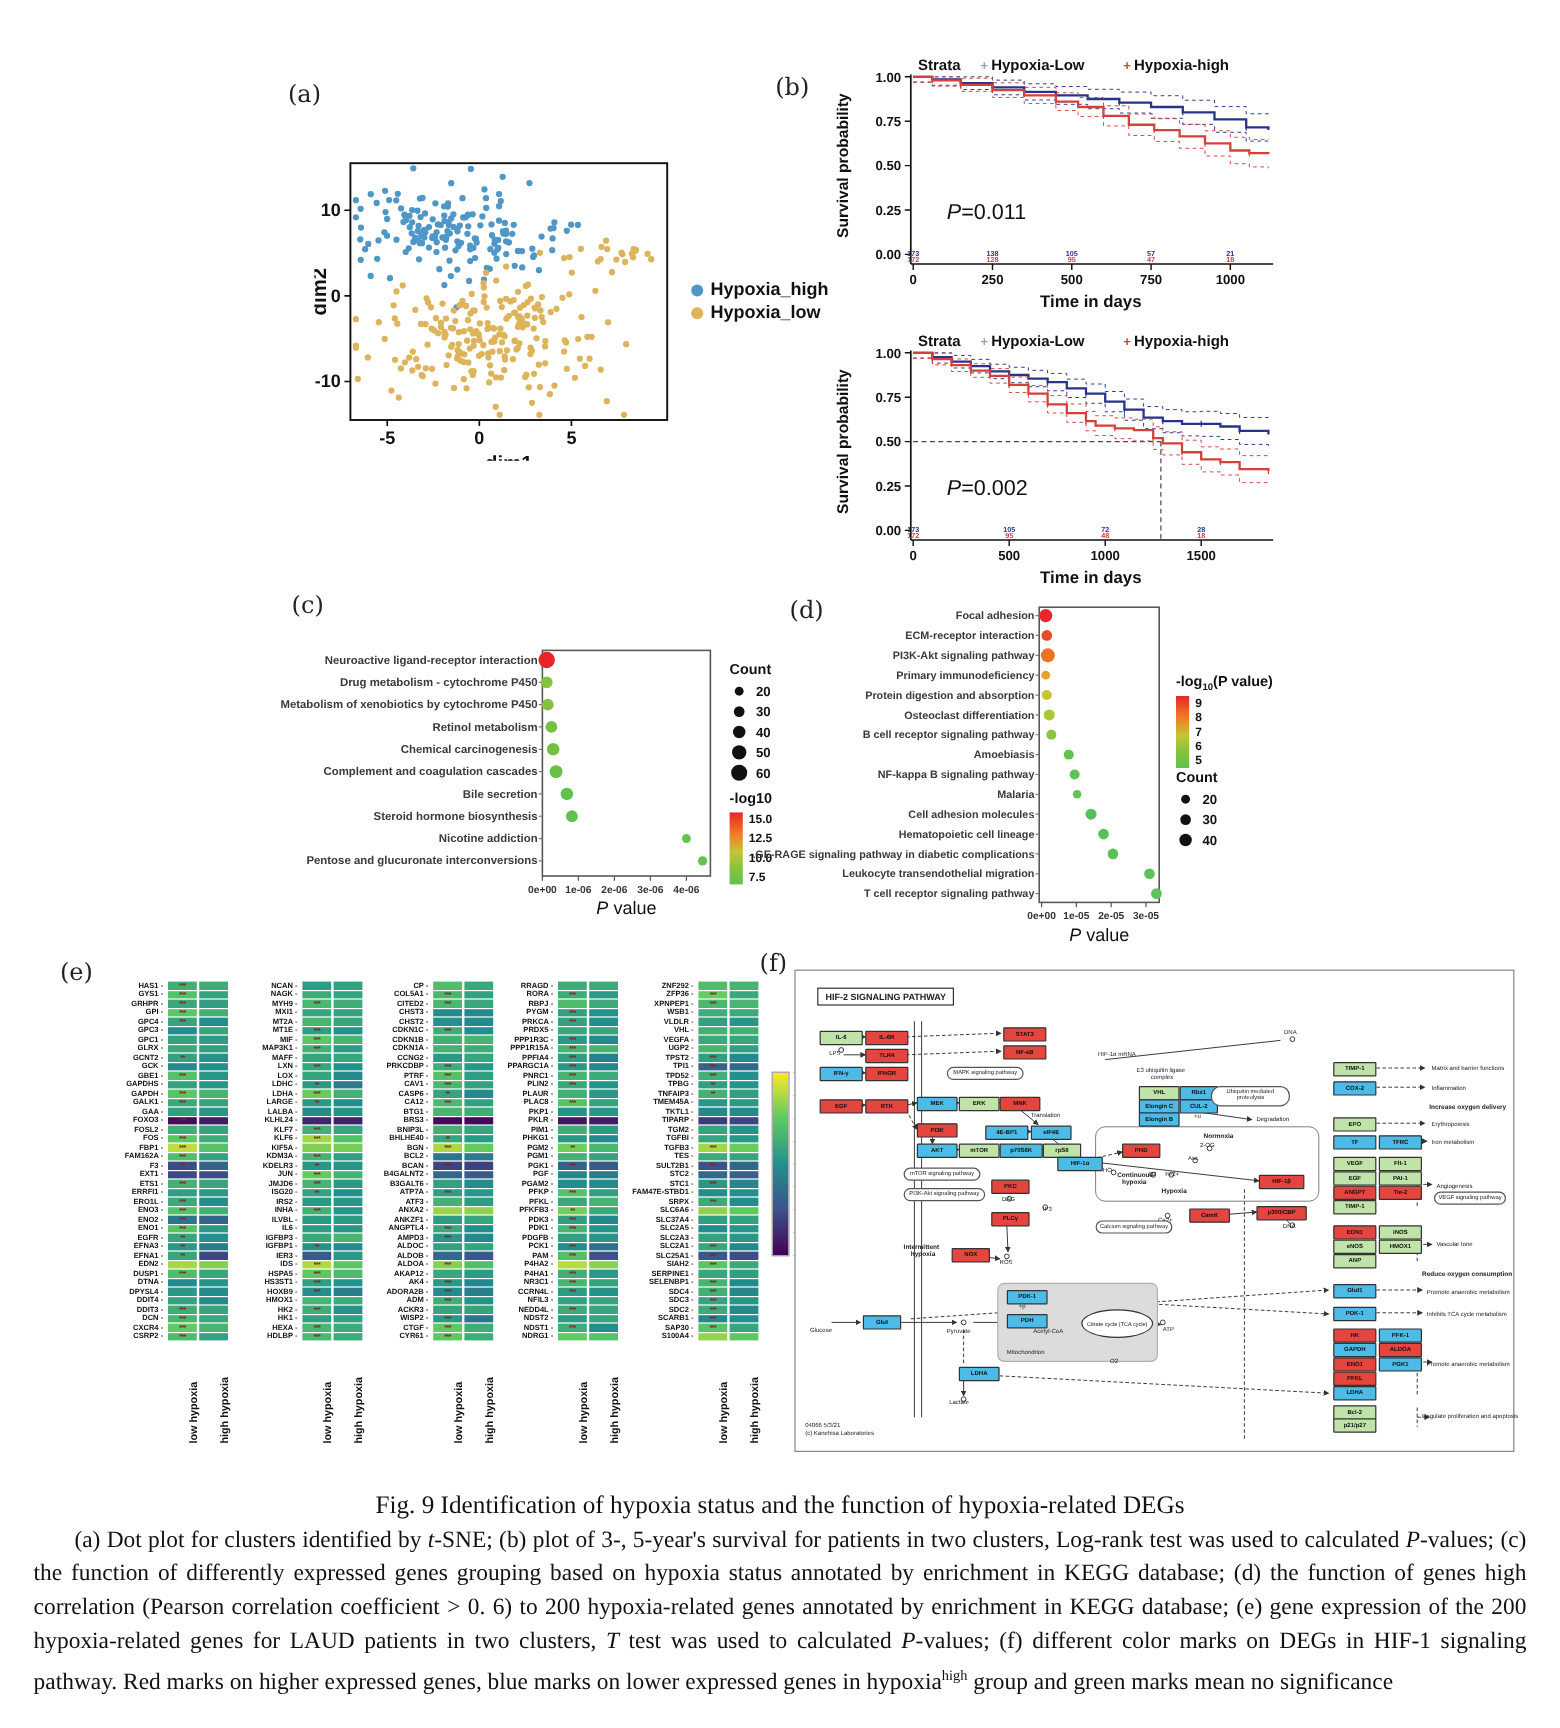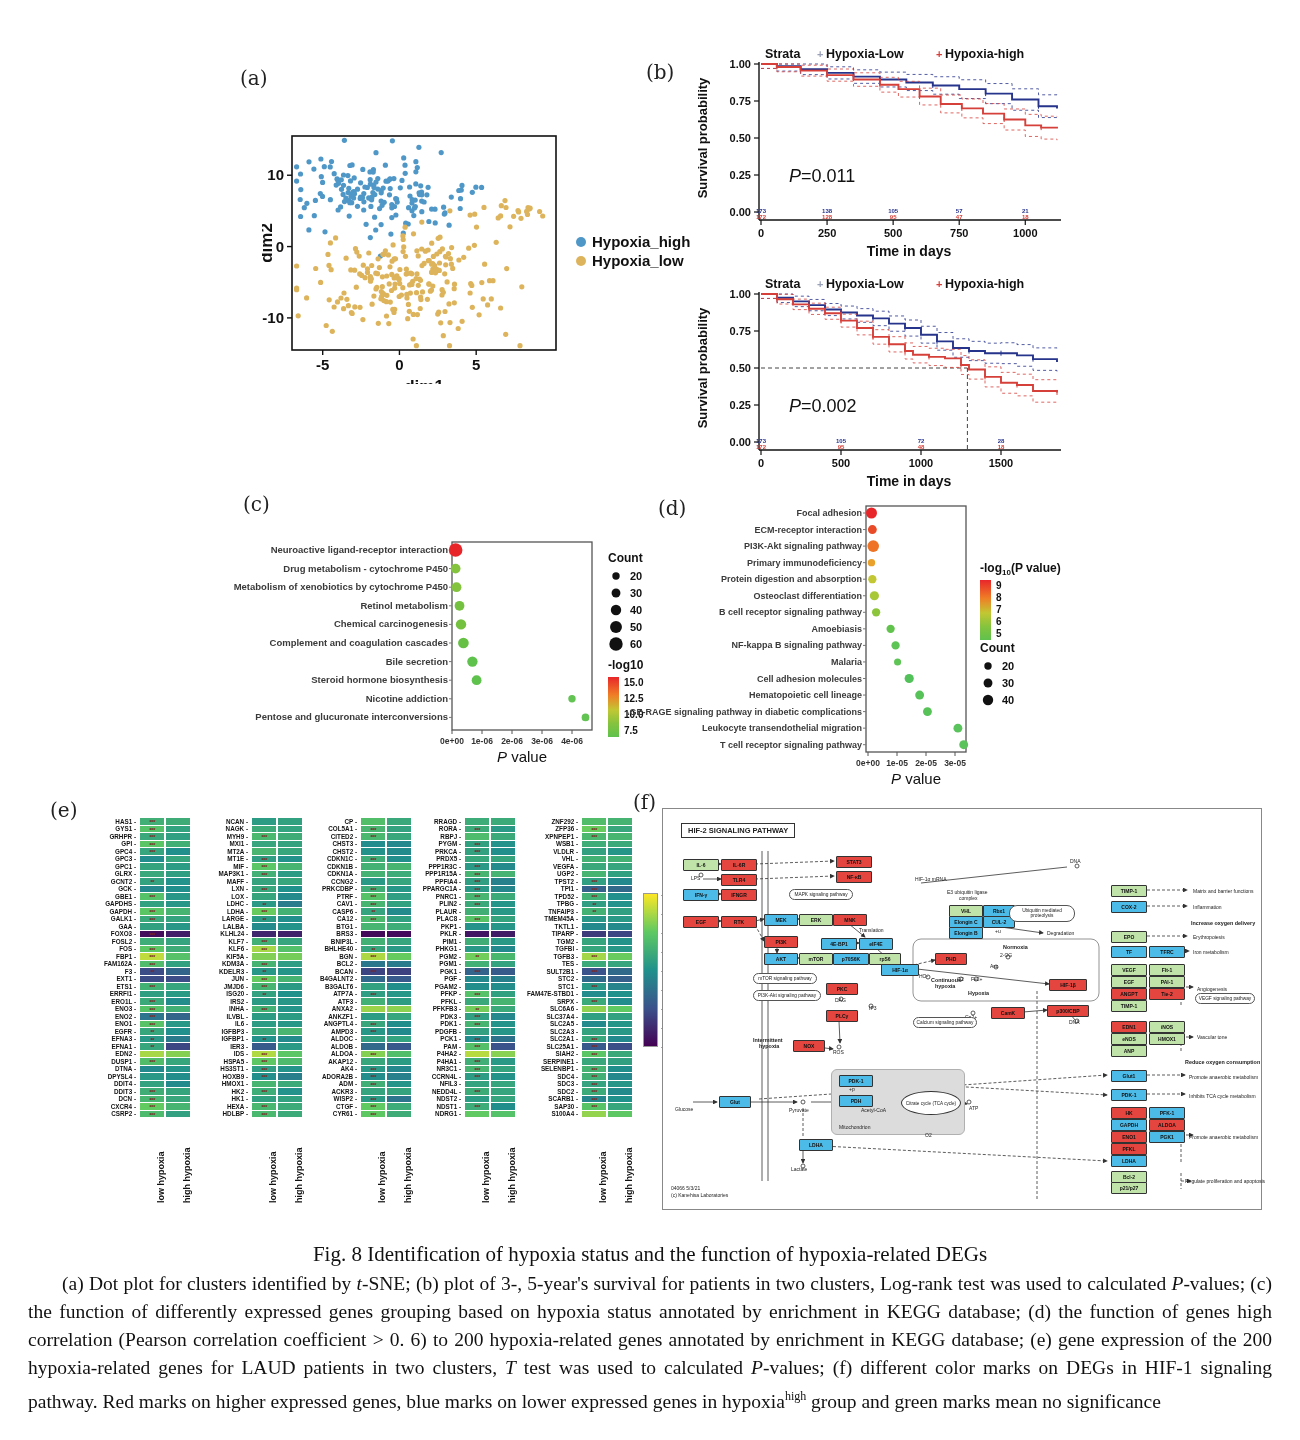--- a/index.html
+++ b/index.html
@@ -1699,14 +1699,14 @@
     <div class="pf-lab" style="left: 526px; top: 325px;">Promote anaerobic metabolism</div>
     <div class="pf-lab" style="left: 522px; top: 369px;">Regulate proliferation and apoptosis</div>
     <div class="pf-round" style="left: 126px; top: 80px; width: 58px;">MAPK signaling pathway</div>
     <div class="pf-round" style="left: 90px; top: 164px; width: 58px;">mTOR signaling pathway</div>
     <div class="pf-round" style="left: 90px; top: 181px; width: 62px;">PI3K-Akt signaling pathway</div>
     <div class="pf-round" style="left: 346px; top: 96px; width: 60px;">Ubiquitin mediated proteolysis</div>
     <div class="pf-round" style="left: 250px; top: 208px; width: 58px;">Calcium signaling pathway</div>
     <div class="pf-round" style="left: 532px; top: 184px; width: 54px;">VEGF signaling pathway</div>
   </div>
 
-<div id="cap-title" style="top:1242px">Fig. 8    Identification of hypoxia status and the function of hypoxia-related DEGs</div>
+<div id="cap-title" style="top:1242px">Fig. 9    Identification of hypoxia status and the function of hypoxia-related DEGs</div>
 <div id="cap-body" style="top:1270px"><span>(a) Dot plot for clusters identified by </span><i>t</i><span>-SNE; (b) plot of 3-, 5-year's survival for patients in two clusters, Log-rank test was used to calculated </span><i>P</i><span>-values; (c) the function of differently expressed genes grouping based on hypoxia status annotated by enrichment in KEGG database; (d) the function of genes high correlation (Pearson correlation coefficient &gt; 0. 6) to 200 hypoxia-related genes annotated by enrichment in KEGG database; (e) gene expression of the 200 hypoxia-related genes for LAUD patients in two clusters, </span><i>T</i><span> test was used to calculated </span><i>P</i><span>-values; (f) different color marks on DEGs in HIF-1 signaling pathway. Red marks on higher expressed genes, blue marks on lower expressed genes in hypoxia</span><sup>high</sup><span> group and green marks mean no significance</span></div>
 
 </body></html>

